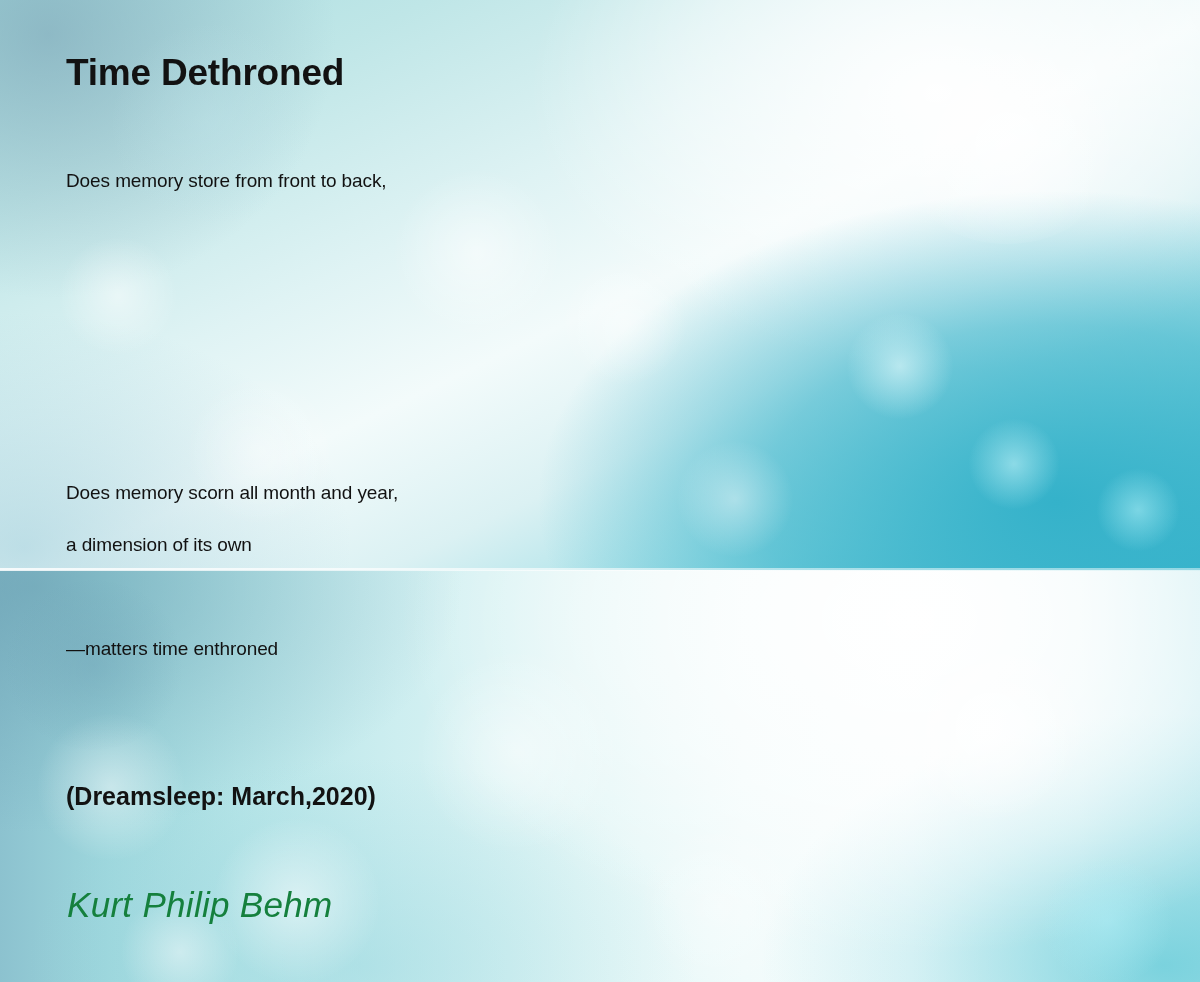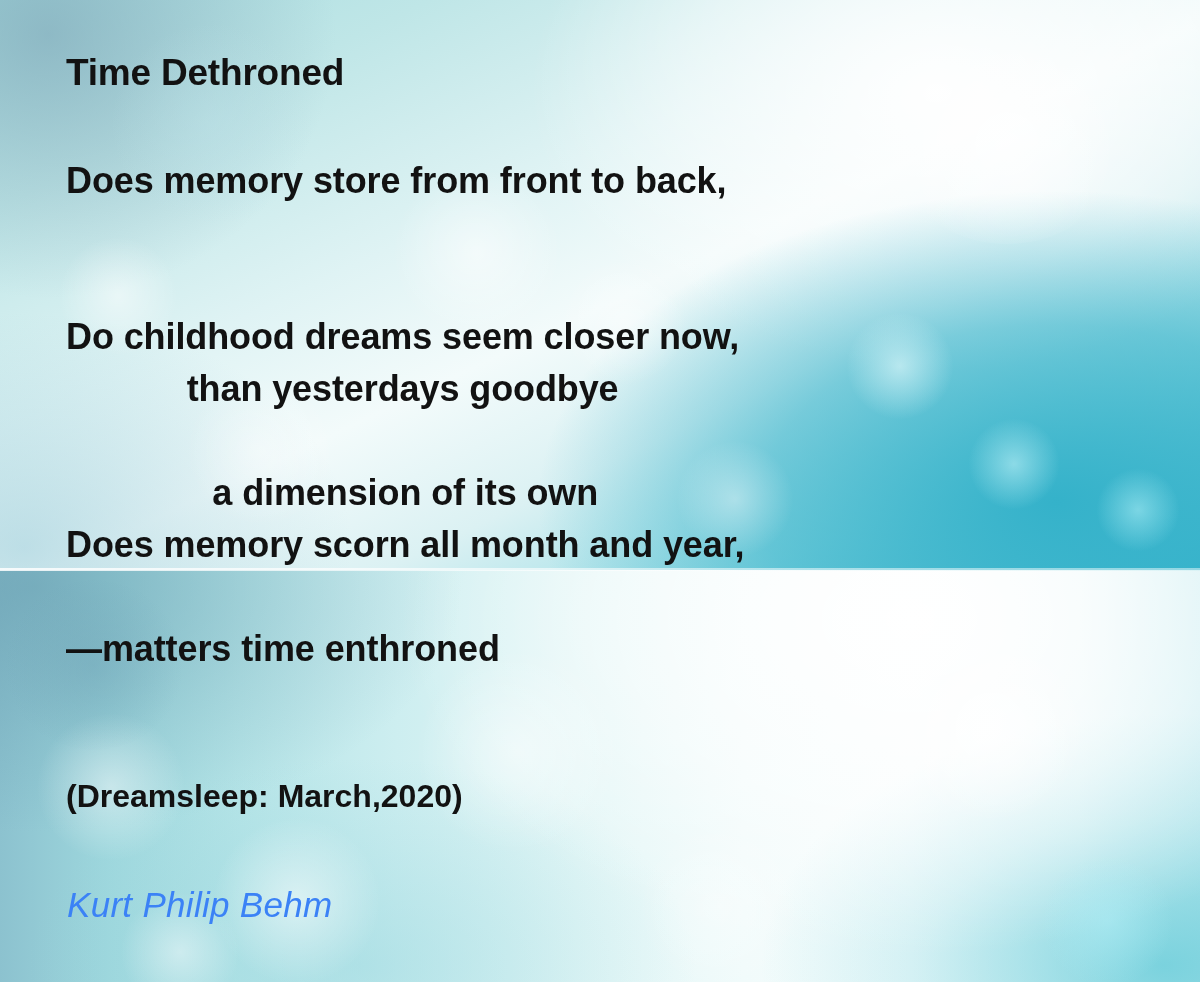--- a/index.html
+++ b/index.html
@@ -99,51 +99,50 @@
     left:66px; top:52px;
     font-size:37px;
     font-weight:bold;
     color:#121212;
     letter-spacing:-0.2px;
     white-space:nowrap;
   }
 
   .stanza { position:absolute; left:66px; }
   .poem-line {
-    font-size:36px;
-    font-weight:bold;
+    font-size:19px;
+    font-weight:normal;
     color:#121212;
     line-height:52px;
     letter-spacing:-0.1px;
     white-space:nowrap;
-    text-align:center;
   }
 
   #stanza-1 { top:155px; }
   #stanza-2 { top:311px; }
   #stanza-3 { top:467px; }
   #stanza-4 { top:623px; }
 
   #poem-source {
     position:absolute;
     left:66px; top:779px;
-    font-size:32px;
+    font-size:25px;
     font-weight:bold;
     color:#121212;
     line-height:34px;
     white-space:nowrap;
   }
 
   #poem-author {
     position:absolute;
     left:67px; top:882px;
     font-size:35px;
     font-weight:normal;
     font-style:italic;
-    color:#3b82f6;
+    color:#15803d;
     line-height:46px;
     letter-spacing:0.3px;
     white-space:nowrap;
   }
 </style>
 </head>
 <body>
 
 <div id="poem-image">
 
@@ -178,28 +177,24 @@
   <div id="panel-seam"></div>
 
   <div id="poem-text">
 
     <div id="poem-title">Time Dethroned</div>
 
     <div class="stanza" id="stanza-1">
       <div class="poem-line">Does memory store from front to back,</div>
     </div>
 
-    <div class="stanza" id="stanza-2">
-      <div class="poem-line">Do childhood dreams seem closer now,</div>
-      <div class="poem-line">than yesterdays goodbye</div>
-    </div>
 
     <div class="stanza" id="stanza-3">
+      <div class="poem-line">Does memory scorn all month and year,</div>
       <div class="poem-line">a dimension of its own</div>
-      <div class="poem-line">Does memory scorn all month and year,</div>
     </div>
 
     <div class="stanza" id="stanza-4">
       <div class="poem-line">—matters time enthroned</div>
     </div>
 
     <div id="poem-source">(Dreamsleep: March,2020)</div>
 
     <div id="poem-author">Kurt Philip Behm</div>
 

